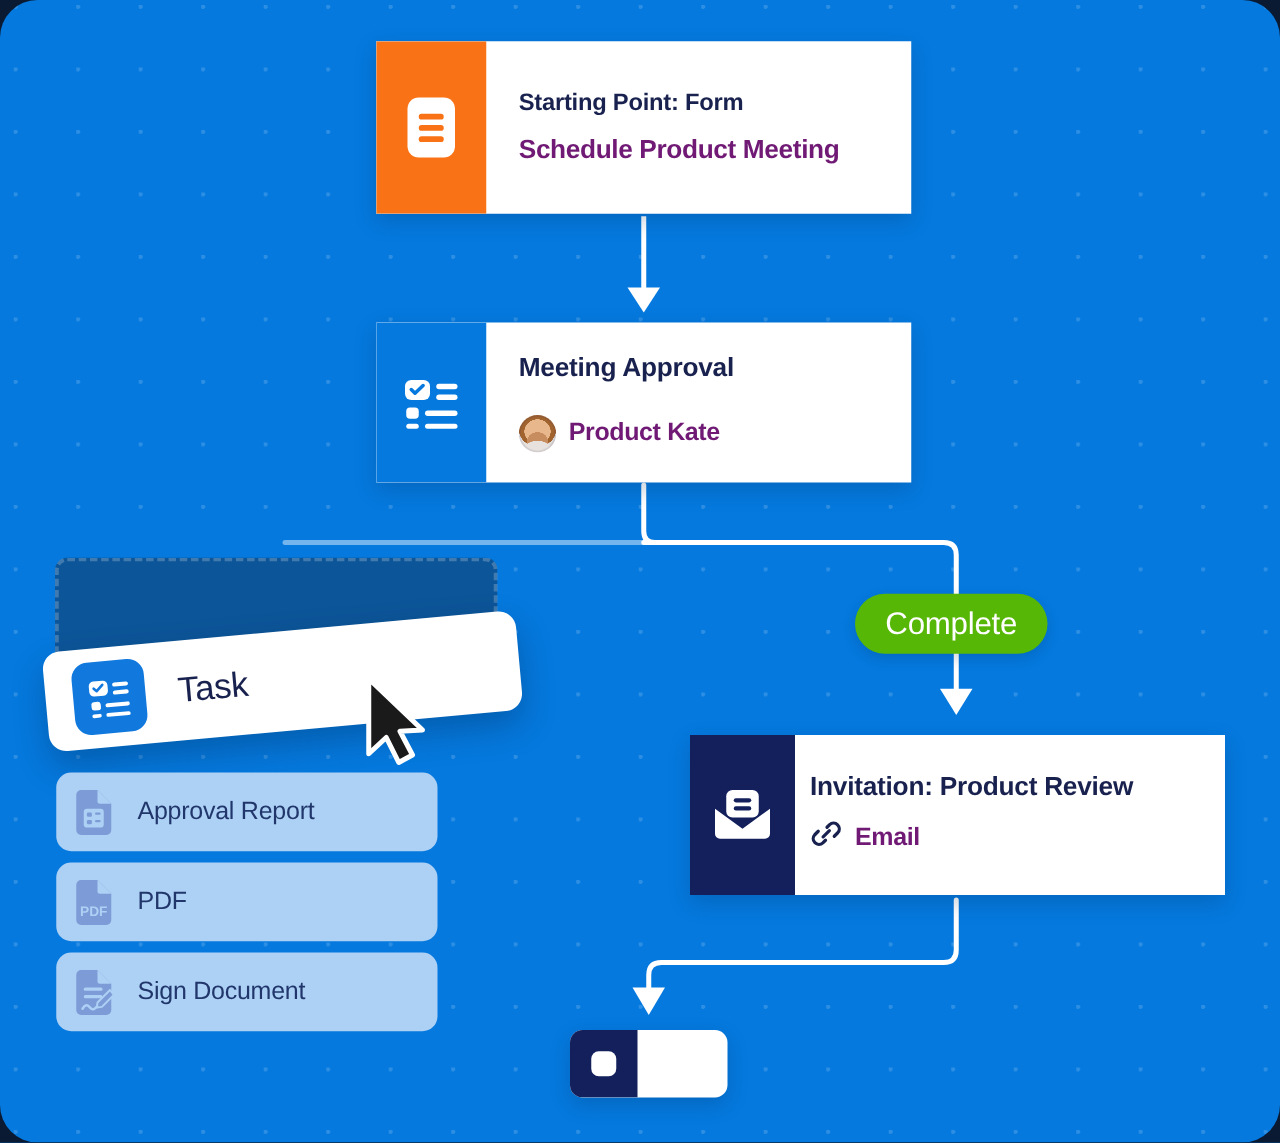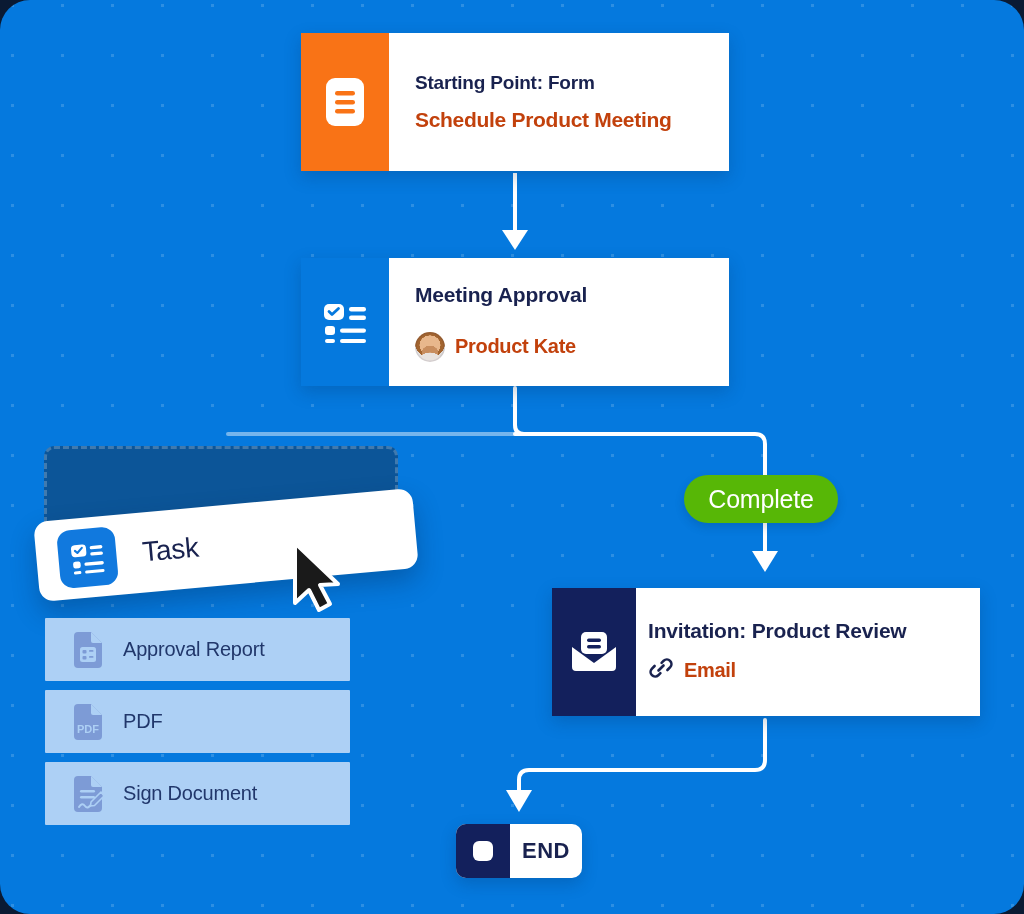--- a/index.html
+++ b/index.html
@@ -65,21 +65,21 @@
   .node-title {
     font-size: 19px;
     font-weight: bold;
     color: #19224f;
     letter-spacing: -0.2px;
     white-space: nowrap;
   }
   .node-sub {
     font-size: 21px;
     font-weight: bold;
-    color: #c2410c;
+    color: #701a75;
     letter-spacing: -0.3px;
     white-space: nowrap;
     display: flex;
     align-items: center;
     gap: 10px;
   }
 
   
   #node-start { left: 301px; top: 33px; width: 428px; height: 138px; }
   #node-start .node-icon { background: #F97316; }
@@ -205,25 +205,25 @@
     position: absolute;
     left: 45px; top: 618px;
     width: 305px;
     display: flex;
     flex-direction: column;
     gap: 9px;
   }
   .palette-item {
     height: 63px;
     background: #ADD0F5;
-    border-radius: 1px;
+    border-radius: 12px;
     display: flex;
     align-items: center;
     gap: 18px;
-    padding-left: 26px;
+    padding-left: 13px;
     box-sizing: border-box;
   }
   .palette-label {
     font-size: 20px;
     color: #21376b;
     letter-spacing: -0.2px;
   }
   .palette-icon { flex: 0 0 auto; display: flex; }
 </style>
 </head>
@@ -310,23 +310,20 @@
         <span>Email</span>
       </div>
     </div>
   </div>
 
   <div class="node" id="node-end">
     <div class="node-icon">
       <svg width="26" height="26" viewBox="0 0 26 26">
         <rect x="3" y="3" width="20" height="20" rx="6" fill="#ffffff"></rect>
       </svg>
-    </div>
-    <div class="node-body">
-      <div class="node-title">END</div>
     </div>
   </div>
 
   <div id="drop-zone"></div>
   <div id="drop-zone-label">Add element here</div>
 
   <div id="drag-card">
     <span class="drag-icon">
       <svg width="36" height="36" viewBox="0 0 48 48">
         <rect x="3" y="6" width="20" height="16" rx="5" fill="#ffffff"></rect>

